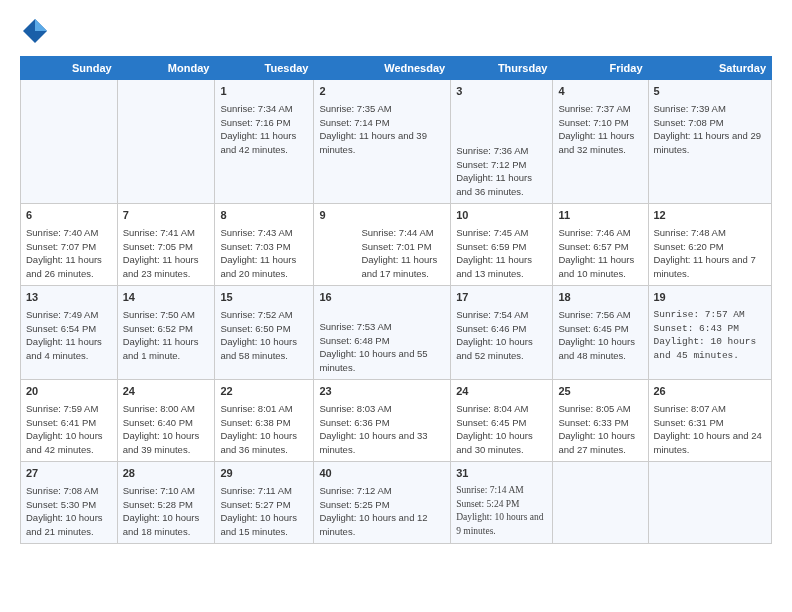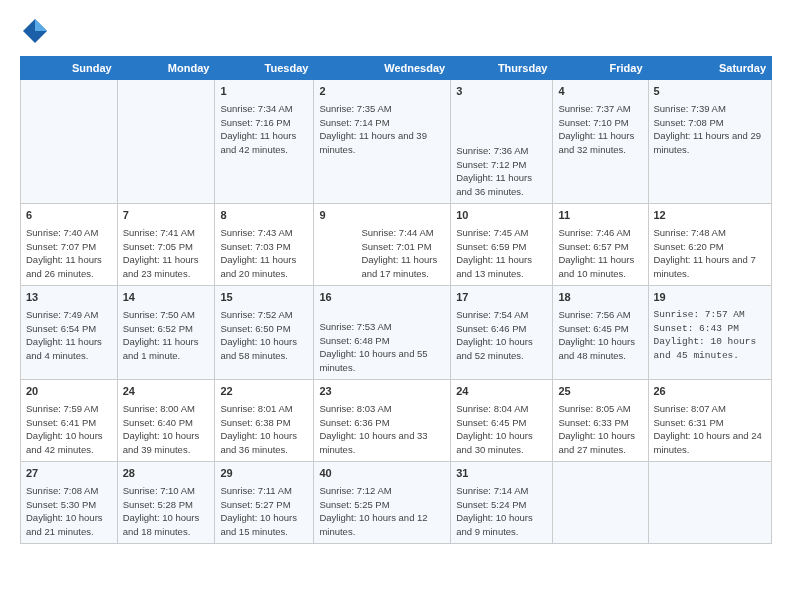--- a/index.html
+++ b/index.html
@@ -317,21 +317,21 @@
 Daylight: 10 hours and 15 minutes.</div>
           </td>
           <td>
             <span class="day-num">40</span>
             <div class="day-info" style="white-space: pre-line;">Sunrise: 7:12 AM
 Sunset: 5:25 PM
 Daylight: 10 hours and 12 minutes.</div>
           </td>
           <td>
             <span class="day-num">31</span>
-            <div class="day-info" style="white-space: pre-line;">Sunrise: 7:14 AM
+            <div class="day-info" style="white-space: pre-line; font-family: Liberation Serif, serif;">Sunrise: 7:14 AM
 Sunset: 5:24 PM
 Daylight: 10 hours and 9 minutes.</div>
           </td>
           <td></td>
           <td></td>
         </tr>
       </tbody>
   </table>
 </div>
 

